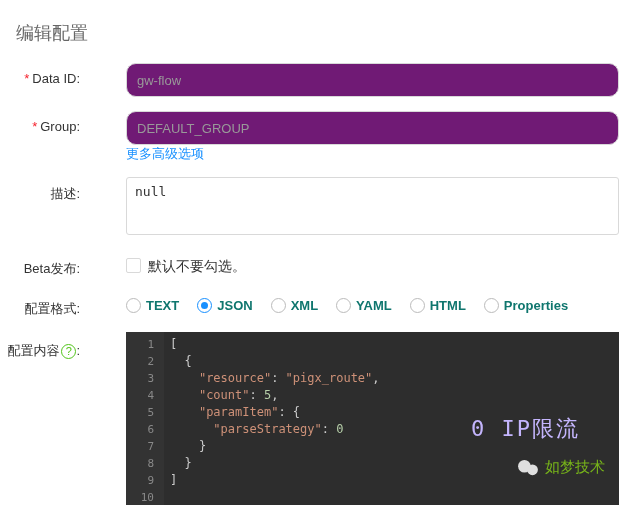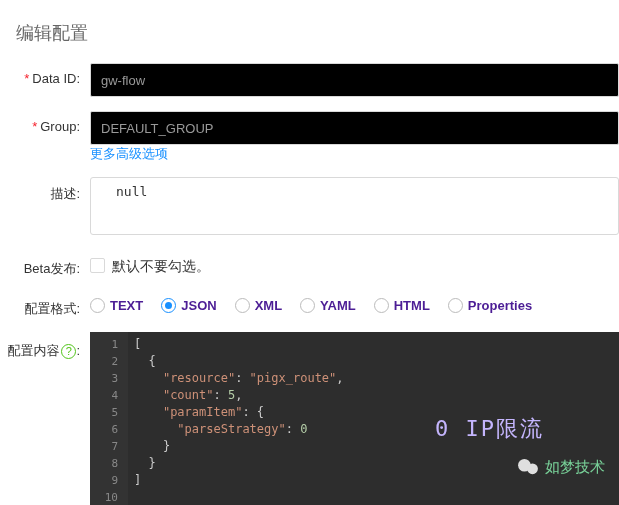--- a/index.html
+++ b/index.html
@@ -1,42 +1,42 @@
 <!DOCTYPE html>
 <html><head>
 <meta charset="utf-8">
 <style>
 * { box-sizing: border-box; margin: 0; padding: 0; }
 body { font-family: -apple-system, "PingFang SC", "Microsoft YaHei", sans-serif; font-size: 14px; color: #333; background: #fff; width: 619px; height: 505px; overflow: hidden; position: relative; }
 .page-title { font-size: 18px; color: #666; padding: 21px 16px 18px; font-weight: 400; }
-.form-row { display: flex; align-items: flex-start; margin-bottom: 14px; }
+.form-row { display: flex; align-items: flex-start; margin-bottom: 14px; gap: 36px; }
 .form-label { width: 90px; text-align: right; padding-right: 10px; padding-top: 8px; font-size: 13px; color: #333; flex-shrink: 0; }
 .form-label .req { color: #f5222d; margin-right: 3px; }
 .form-control { flex: 1; }
-.input { width: 100%; height: 34px; border: 1px solid #d9d9d9; border-radius: 2px; padding: 6px 10px; font-size: 13px; color: #999; background: #000000; }
-.textarea { width: 100%; min-height: 58px; border: 1px solid #d9d9d9; border-radius: 3px; padding: 6px 25px; font-size: 13px; color: #333; resize: none; }
+.input { width: 100%; height: 34px; border: 1px solid #d9d9d9; border-radius: 10px; padding: 6px 10px; font-size: 13px; color: #999; background: #701a75; }
+.textarea { width: 100%; min-height: 58px; border: 1px solid #d9d9d9; border-radius: 3px; padding: 6px 8px; font-size: 13px; color: #333; resize: none; }
 .link { color: #1890ff; font-size: 13px; display: inline-block; margin-top: 0; cursor: pointer; }
 .checkbox-wrap { display: flex; align-items: flex-start; padding-top: 6px; }
 .checkbox { width: 15px; height: 15px; border: 1px solid #d9d9d9; border-radius: 2px; margin-right: 7px; background: #fff; }
 .radio-group { display: flex; align-items: center; gap: 18px; padding-top: 6px; flex-wrap: wrap; }
 .radio-item { display: flex; align-items: center; cursor: pointer; }
 .radio { width: 15px; height: 15px; border: 1px solid #bbb; border-radius: 50%; margin-right: 5px; position: relative; background: #fff; }
 .radio.checked { border-color: #1890ff; }
 .radio.checked::after { content: ""; position: absolute; width: 7px; height: 7px; background: #1890ff; border-radius: 50%; top: 3px; left: 3px; }
-.radio-label { font-size: 13px; font-weight: 600; color: #4c1d95; }
+.radio-label { font-size: 13px; font-weight: 600; color: #0f766e; }
 .help-icon { display: inline-flex; width: 15px; height: 15px; border: 1.5px solid #52c41a; color: #52c41a; border-radius: 50%; font-size: 11px; align-items: center; justify-content: center; margin-left: 2px; }
 .editor { flex: 1; background: #2d2d2d; color: #ccc; font-family: Consolas, Monaco, monospace; font-size: 12px; position: relative; height: 175px; display: flex; }
 .gutter { width: 38px; background: #333; color: #888; text-align: right; padding: 4px 10px 4px 0; font-size: 11px; line-height: 17px; user-select: none; }
 .gutter div { height: 17px; }
 .code { padding: 4px 6px; line-height: 17px; white-space: pre; }
 .code .s { color: #ce9178; }
 .code .p { color: #ccc; }
 .code .n { color: #b5cea8; }
 .annotation { position: absolute; color: #c4b5fd; font-size: 22px; top: 82px; left: 345px; letter-spacing: 2px; }
-.watermark { position: absolute; right: 14px; bottom: 30px; color: #86efac; font-size: 15px; display: flex; align-items: flex-start; opacity: 0.85; }
+.watermark { position: absolute; right: 14px; bottom: 30px; color: #84cc16; font-size: 15px; display: flex; align-items: flex-end; opacity: 0.85; }
 .watermark .wechat { width: 22px; height: 18px; margin-right: 6px; fill: #fff; }
 </style>
 </head>
 <body>
 
 <div class="page-title">编辑配置</div>
 
 <div class="form-row">
   <div class="form-label"><span class="req">*</span><span>Data ID:</span></div>
   <div class="form-control"><input class="input" readonly="" value="gw-flow" style=""></div>

